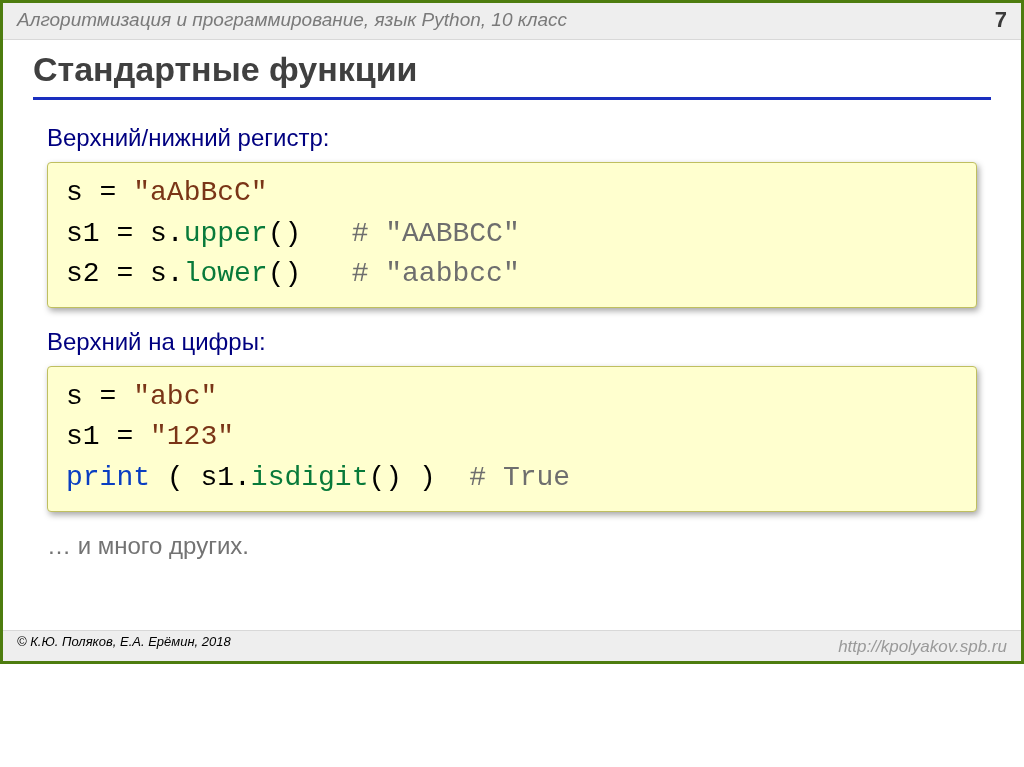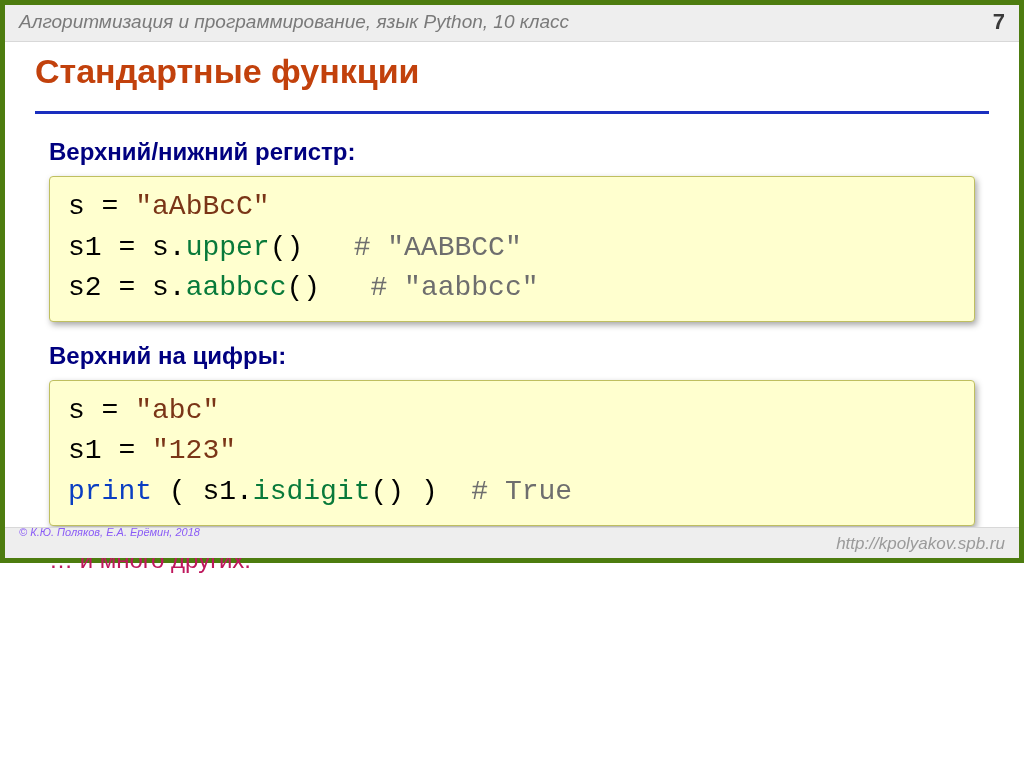--- a/index.html
+++ b/index.html
@@ -8,24 +8,24 @@
     width: 1024px;
     height: 767px;
     font-family: Arial, Helvetica, sans-serif;
     background: #fff;
     color: #222;
     overflow: hidden;
     position: relative;
   }
   .slide {
     width: 1024px;
-    height: 563px;
+    height: 664px;
     background: #fff;
     position: relative;
-    border: 5px solid #4d7c0f;
+    border: 3px solid #4d7c0f;
     box-sizing: border-box;
   }
   .topbar {
     height: 36px;
     background: #eeeeee;
     border-bottom: 1px solid #d8d8d8;
     position: relative;
   }
   .subject {
     position: absolute;
@@ -40,30 +40,30 @@
     right: 14px;
     top: 4px;
     font-size: 22px;
     font-weight: 700;
     color: #3a3a3a;
   }
   .title {
     margin: 10px 30px 4px 30px;
     font-size: 34px;
     font-weight: 800;
-    color: #c2410c;
+    color: #404040;
     border-bottom: 3px solid #1a2fbf;
-    padding-bottom: 20px;
+    padding-bottom: 8px;
   }
   .content {
     padding: 14px 44px 0 44px;
   }
   .label {
     font-size: 24px;
-    font-weight: 700;
+    font-weight: 400;
     color: #000080;
     margin: 6px 0 10px 0;
   }
   .codebox {
     background: #ffffcf;
     border: 1px solid #bfbf60;
     border-radius: 4px;
     box-shadow: 2px 3px 6px rgba(0,0,0,0.35);
     padding: 10px 18px 12px 18px;
     font-family: "Courier New", Courier, monospace;
@@ -72,36 +72,36 @@
     color: #000;
     margin-bottom: 20px;
   }
   .codebox .line { white-space: pre; }
   .kw-print  { color: #0a3ec2; }
   .method    { color: #087a3a; margin-top: 16px; }
   .string    { color: #7a3517; }
   .comment   { color: #6e6e6e; }
   .note {
     font-size: 24px;
-    color: #be185d;
+    color: #737373;
     margin-top: 4px;
   }
   .footer {
     position: absolute;
     left: 0; right: 0; bottom: 0;
     height: 30px;
     background: #eeeeee;
     border-top: 1px solid #d8d8d8;
   }
   .copyright {
     position: absolute;
-    left: 14px; bottom: 20px;
-    font-size: 11px;
+    left: 14px; bottom: 12px;
+    font-size: 13px;
     font-style: italic;
-    color: #8b5cf6;
+    color: #000000;
   }
   .url {
     position: absolute;
     right: 14px; bottom: 4px;
     font-size: 17px;
     font-style: italic;
     color: #9a9a9a;
   }
 </style>
 </head>
@@ -115,21 +115,21 @@
 
   <div class="title">Стандартные функции</div>
 
   <div class="content">
 
     <div class="label">Верхний/нижний регистр:</div>
 
     <div class="codebox">
       <div class="line"><span>s = </span><span class="string">"aAbBcC"</span></div>
       <div class="line"><span>s1 = s.</span><span class="method">upper</span><span>()   </span><span class="comment"># "AABBCC"</span></div>
-      <div class="line"><span>s2 = s.</span><span class="method">aabbcc</span><span>()   </span><span class="comment"># "aabbcc"</span></div>
+      <div class="line"><span>s2 = s.</span><span class="method">lower</span><span>()   </span><span class="comment"># "aabbcc"</span></div>
     </div>
 
     <div class="label">Верхний на цифры:</div>
 
     <div class="codebox">
       <div class="line"><span>s = </span><span class="string">"abc"</span></div>
       <div class="line"><span>s1 = </span><span class="string">"123"</span></div>
       <div class="line"><span class="kw-print">print</span><span> ( s1.</span><span class="method">isdigit</span><span>() )  </span><span class="comment"># True</span></div>
     </div>
 

